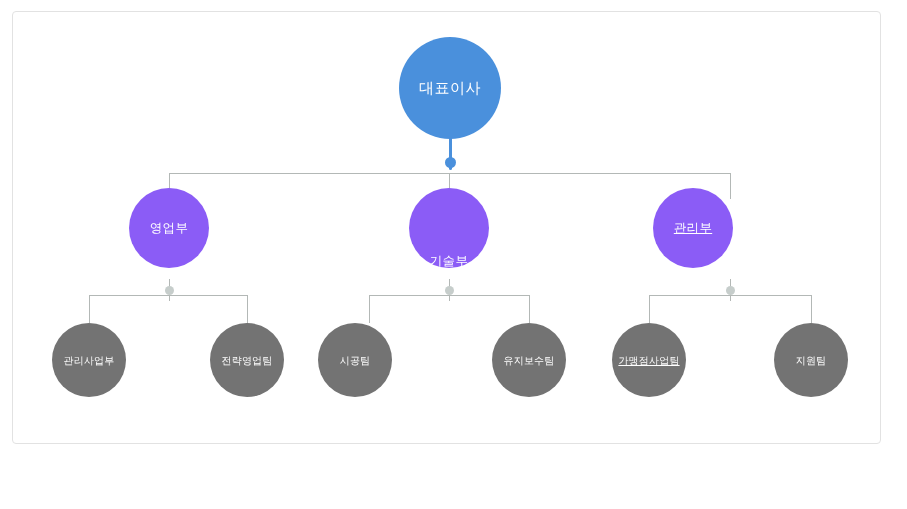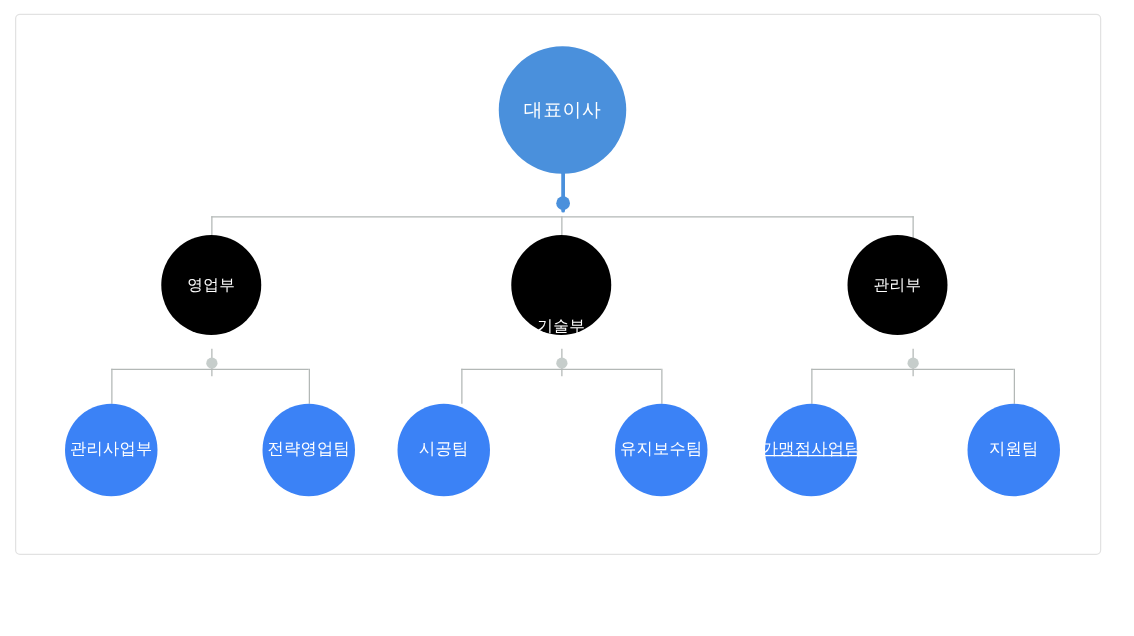--- a/index.html
+++ b/index.html
@@ -77,29 +77,29 @@
   .node-root {
     width: 102px;
     height: 102px;
     background: #4a90dc;
     font-size: 15px;
     letter-spacing: 0.5px;
   }
   .node-dept {
     width: 80px;
     height: 80px;
-    background: #000000;
+    background: #8b5cf6;
     font-size: 12.5px;
     letter-spacing: 0.3px;
   }
   .node-team {
     width: 74px;
     height: 74px;
-    background: #3b82f6;
-    font-size: 13px;
+    background: #737373;
+    font-size: 10px;
     letter-spacing: 0.2px;
   }
   .node-label {
     display: block;
     pointer-events: none;
   }
 </style>
 </head>
 <body>
 
@@ -136,21 +136,21 @@
     <div class="node node-root" style="left:386px; top:25px;">
       <span class="node-label">대표이사</span>
     </div>
 
     <div class="node node-dept" style="left:116px; top:176px;">
       <span class="node-label">영업부</span>
     </div>
     <div class="node node-dept" style="left:396px; top:176px;align-items:flex-end;">
       <span class="node-label">기술부</span>
     </div>
-    <div class="node node-dept" style="left:665px; top:176px;">
+    <div class="node node-dept" style="left:640px; top:176px;text-decoration:underline;">
       <span class="node-label">관리부</span>
     </div>
 
     <div class="node node-team" style="left:39px; top:311px;">
       <span class="node-label">관리사업부</span>
     </div>
     <div class="node node-team" style="left:197px; top:311px;">
       <span class="node-label">전략영업팀</span>
     </div>
     <div class="node node-team" style="left:305px; top:311px;">

